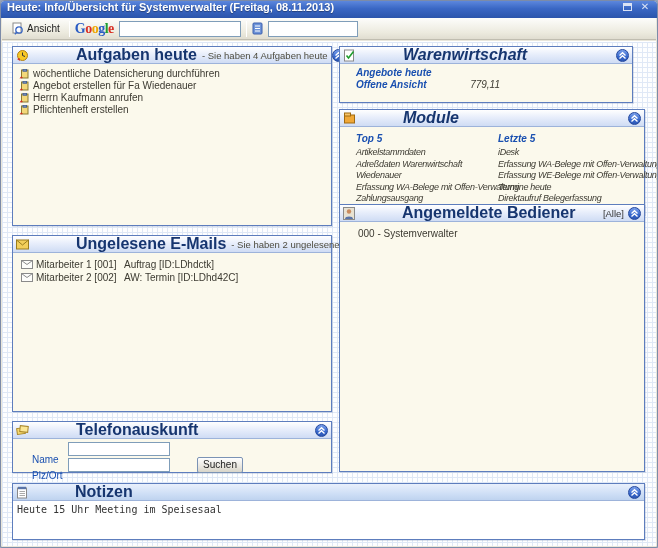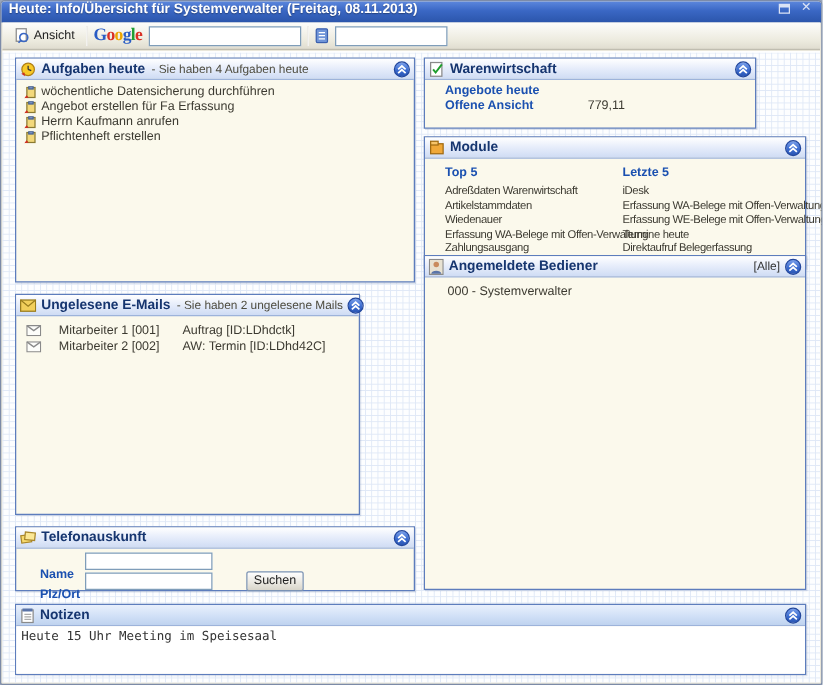--- a/index.html
+++ b/index.html
@@ -59,21 +59,21 @@
     border:1px solid #5d7dbd;
     background:#fbf9ec;
     box-shadow:1px 1px 0 rgba(120,140,180,.25);
   }
   .panel-header{
     height:17px;
     background:linear-gradient(180deg,#ffffff 0%,#e8eefb 45%,#cfdcf4 100%);
     border-bottom:1px solid #9db3da;
     display:flex; align-items:center; padding:0 3px; gap:4px;
   }
-  .panel-title{ font-size:11px; font-weight:bold; color:#16356f; white-space:nowrap; }
+  .panel-title{ font-size:16px; font-weight:bold; color:#16356f; white-space:nowrap;margin-left:43px; }
   .panel-sub{ font-size:9.5px; color:#4e4c3f; white-space:nowrap; margin-left:1px; margin-top:1px; }
   .hdr-right{ margin-left:auto; display:flex; align-items:center; gap:4px; }
   .alle-link{ font-size:9.5px; color:#333; }
   .collapse-btn{
     width:13px; height:13px; border-radius:50%;
     background:linear-gradient(180deg,#7ba0ea 0%,#3a6bd0 55%,#2c57b4 100%);
     border:1px solid #23479c;
     display:flex; align-items:center; justify-content:center;
   }
 
@@ -92,55 +92,55 @@
   
   .mod-body{ padding:6px 4px 0 16px; }
   .mod-cols{ display:flex; }
   .mod-col1{ width:142px; flex:0 0 142px; }
   .mod-col2{ flex:1; }
   .mod-head{ color:#1a50b0; font-weight:bold; font-size:10px; line-height:12px; margin-bottom:2px; }
   .mod-item{ font-size:9px; letter-spacing:-0.3px; line-height:11.5px; white-space:nowrap; }
 
   
   .mail-body{ padding:5px 4px 0 8px; }
-  .mail-row{ display:flex; align-items:center; gap:14px; line-height:13px; height:13px; white-space:nowrap; }
+  .mail-row{ display:flex; align-items:center; gap:3px; line-height:13px; height:13px; white-space:nowrap; }
   .mail-from{ width:85px; flex:0 0 85px; }
   .mail-suba{ flex:1; }
 
   
   .bed-body{ padding:6px 4px 0 18px; }
   .bed-item{ line-height:12px; }
 
   
   .tel-body{ padding:2px 4px 0 19px; }
   .tel-row{ display:flex; align-items:center; height:16px; }
-  .tel-label{ flex:0 0 36px; color:#1a50b0; font-weight:bold; font-size:10px;margin-top:21px; }
+  .tel-label{ flex:0 0 36px; color:#1a50b0; font-weight:normal; font-size:10px;margin-top:21px; }
   .tel-input{ width:102px; height:14px; border:1px solid #7f9db9; background:#fff; font-size:10px; padding:0 2px; }
   .suchen-btn{
     position:absolute; left:184px; top:18px; width:46px; height:16px;
     background:linear-gradient(180deg,#fefefe,#e9e7e0 60%,#d8d5ca);
     border:1px solid #7b93b5; border-radius:2px;
     font-size:10px; color:#222; text-align:center; line-height:14px;
   }
 
   
   .notiz-header{ background:linear-gradient(180deg,#e9f0fc 0%,#cfdff6 60%,#bfd3ef 100%); }
   .notiz-body{ background:#ffffff; position:absolute; top:17px; left:0; right:0; bottom:0; }
   .notiz-text{
     width:100%; height:100%; border:none; resize:none; outline:none;
     font-family:"DejaVu Sans Mono","Liberation Mono",monospace;
     font-size:10px; color:#333; padding:3px 4px; background:transparent;
   }
 
   
   #panel-tasks   { left:10px;  top:4px;   width:320px; height:180px; }
-  #panel-mails   { left:10px;  top:193px; width:276px; height:177px; }
+  #panel-mails   { left:10px;  top:193px; width:320px; height:177px; }
   #panel-telefon { left:10px;  top:379px; width:320px; height:52px; }
-  #panel-waren   { left:337px; top:4px;   width:266px; height:57px; }
-  #panel-module  { left:337px; top:67px;  width:306px; height:106px; }
+  #panel-waren   { left:337px; top:4px;   width:294px; height:57px;font-style:italic; }
+  #panel-module  { left:337px; top:67px;  width:306px; height:106px;font-style:italic; }
   #panel-bediener{ left:337px; top:162px; width:306px; height:268px; }
   #panel-notizen { left:10px;  top:441px; width:633px; height:57px; }
 
   .icon{ display:inline-flex; flex:0 0 auto; }
 </style>
 </head>
 <body>
 
 <div class="window">
 
@@ -217,21 +217,21 @@
           <span>wöchentliche Datensicherung durchführen</span>
         </div>
         <div class="task-row">
           <span class="icon">
               <svg width="10" height="10" viewBox="0 0 10 10">
                 <rect x="2.5" y="1" width="6.5" height="8" fill="#f3d87a" stroke="#8a7a30"></rect>
                 <rect x="4" y="0.2" width="3.5" height="2" fill="#7d96c8" stroke="#47618f"></rect>
                 <path d="M0.5 9.5 l3.5-0.5 -1.8-1.8 z" fill="#d02b1f"></path>
               </svg>
             </span>
-          <span>Angebot erstellen für Fa Erfassung</span>
+          <span>Angebot erstellen für Fa Wiedenauer</span>
         </div>
         <div class="task-row">
           <span class="icon">
               <svg width="10" height="10" viewBox="0 0 10 10">
                 <rect x="2.5" y="1" width="6.5" height="8" fill="#f3d87a" stroke="#8a7a30"></rect>
                 <rect x="4" y="0.2" width="3.5" height="2" fill="#7d96c8" stroke="#47618f"></rect>
                 <path d="M0.5 9.5 l3.5-0.5 -1.8-1.8 z" fill="#d02b1f"></path>
               </svg>
             </span>
           <span>Herrn Kaufmann anrufen</span>
@@ -368,22 +368,22 @@
                 <path d="M1.5 4.5 L4.5 1.8 L7.5 4.5" fill="none" stroke="#fff" stroke-width="1.4"></path>
                 <path d="M1.5 7.5 L4.5 4.8 L7.5 7.5" fill="none" stroke="#fff" stroke-width="1.4"></path>
               </svg>
           </span>
         </span>
       </div>
       <div class="panel-body mod-body">
         <div class="mod-cols">
           <div class="mod-col1">
             <div class="mod-head">Top 5</div>
+            <div class="mod-item">Artikelstammdaten</div>
             <div class="mod-item">Adreßdaten Warenwirtschaft</div>
-            <div class="mod-item">Artikelstammdaten</div>
             <div class="mod-item">Wiedenauer</div>
             <div class="mod-item">Erfassung WA-Belege mit Offen-Verwaltung</div>
             <div class="mod-item">Zahlungsausgang</div>
           </div>
           <div class="mod-col2">
             <div class="mod-head">Letzte 5</div>
             <div class="mod-item">iDesk</div>
             <div class="mod-item">Erfassung WA-Belege mit Offen-Verwaltung</div>
             <div class="mod-item">Erfassung WE-Belege mit Offen-Verwaltung</div>
             <div class="mod-item">Termine heute</div>

